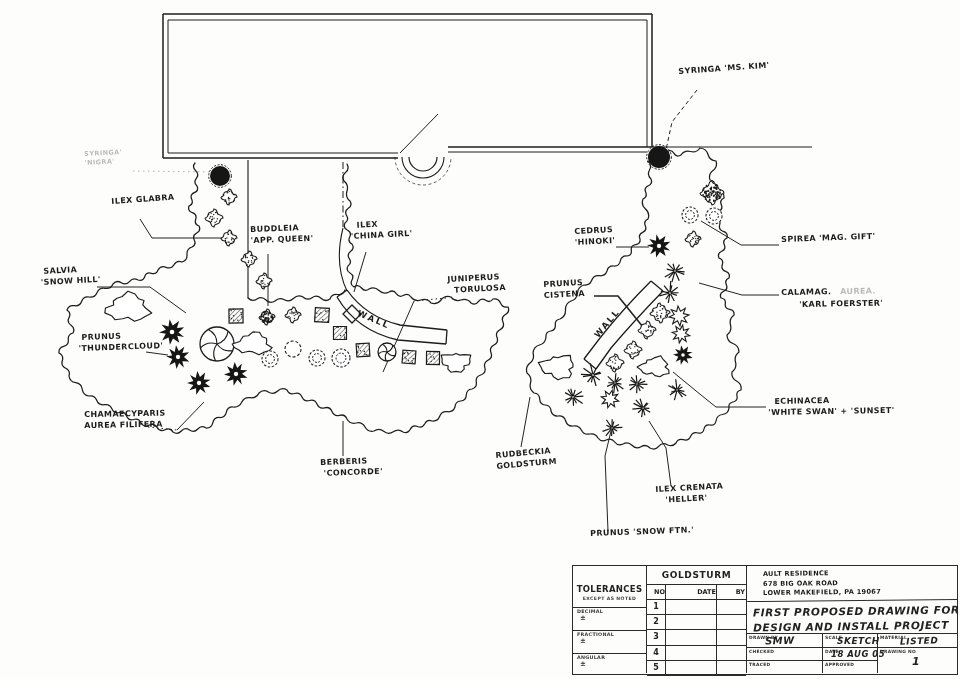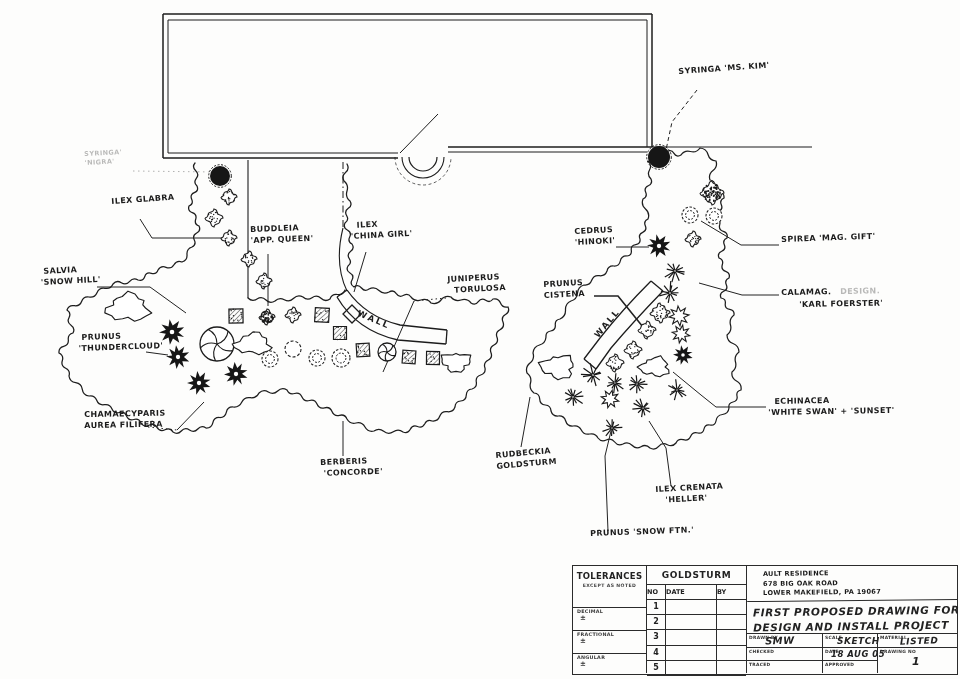--- a/index.html
+++ b/index.html
@@ -8,29 +8,29 @@
   #plan-svg{position:absolute;left:0;top:0;}
   #labels-layer{position:absolute;left:0;top:0;width:960px;height:679px;pointer-events:none;}
   .plabel{position:absolute;font:700 8px "DejaVu Sans",sans-serif;letter-spacing:.4px;
           color:#1c1c1c;white-space:pre;line-height:1.4;transform-origin:left top;}
   
   #titleblock{position:absolute;left:572px;top:565px;width:386px;height:110px;
               border:1.7px solid #2b2b2b;box-sizing:border-box;color:#222;}
   .tb-abs{position:absolute;box-sizing:border-box;}
   .tb-sec{border-right:1.4px solid #2b2b2b;}
   .tb-print{font:600 5px "DejaVu Sans",sans-serif;letter-spacing:.3px;color:#333;}
-  .tol-head{font:700 8.5px "DejaVu Sans",sans-serif;letter-spacing:.3px;text-align:center;padding-top:5px;}
+  .tol-head{font:700 8.5px "DejaVu Sans",sans-serif;letter-spacing:.3px;text-align:center;padding-top:5px;margin-top:13px;}
   .tol-sub{font:600 4.6px "DejaVu Sans",sans-serif;letter-spacing:.4px;text-align:center;padding-top:2px;color:#444;}
   .tol-row{position:relative;border-top:1.2px solid #2b2b2b;}
   .tol-row .lbl{font:600 4.8px "DejaVu Sans",sans-serif;letter-spacing:.3px;padding:1px 0 0 4px;color:#3a3a3a;}
   .tol-row .pm{font:700 7px "DejaVu Sans",sans-serif;padding-left:7px;color:#333;}
   .rev-head{font:700 9px "DejaVu Sans",sans-serif;letter-spacing:.6px;text-align:center;
             padding-top:4px;border-bottom:1.2px solid #2b2b2b;height:19px;box-sizing:border-box;}
   .rev-sub{display:flex;border-bottom:1.2px solid #2b2b2b;height:15px;box-sizing:border-box;}
-  .rev-sub div{font:700 6.5px "DejaVu Sans",sans-serif;text-align:left;padding-top:3px;box-sizing:border-box;}
+  .rev-sub div{font:700 6.5px "DejaVu Sans",sans-serif;text-align:right;padding-top:3px;box-sizing:border-box;}
   .rev-row{display:flex;border-bottom:1px solid #2b2b2b;height:15.2px;box-sizing:border-box;}
   .rev-row div{box-sizing:border-box;}
   .rev-no{width:19px;border-right:1px solid #2b2b2b;text-align:center;
           font:600 8px "DejaVu Sans",sans-serif;padding-top:2px;}
   .rev-date{width:51px;border-right:1px solid #2b2b2b;}
   .rev-by{width:28px;}
   .hand{font-style:italic;color:#1a1a1a;}
   .addr{font:700 6.6px "DejaVu Sans",sans-serif;letter-spacing:.3px;line-height:1.45;
         padding:3px 0 0 16px;transform:rotate(-.6deg);}
   .proj-title{font:700 10.5px "DejaVu Sans",sans-serif;font-style:italic;letter-spacing:.6px;
@@ -802,21 +802,21 @@
       <div class="plabel" style="left: 320px; top: 457px; transform: rotate(-2deg);">BERBERIS
  'CONCORDE'</div>
       <div class="plabel" style="left: 447px; top: 274px; transform: rotate(-3deg);">JUNIPERUS
   TORULOSA</div>
       <div class="plabel" style="left: 543px; top: 279px; transform: rotate(-3deg);">PRUNUS
 CISTENA</div>
       <div class="plabel" style="left: 574px; top: 226px; transform: rotate(-3deg);">CEDRUS
 'HINOKI'</div>
       <div class="plabel" style="left: 781px; top: 234px; transform: rotate(-2deg);">SPIREA 'MAG. GIFT'</div>
       <div class="plabel" style="left: 781px; top: 287px; transform: rotate(-1deg);">CALAMAG.</div>
-      <div class="plabel" style="left: 840px; top: 286px; opacity: 0.3; transform: rotate(-1deg);">DESIGN.</div>
+      <div class="plabel" style="left: 840px; top: 286px; opacity: 0.3; transform: rotate(-1deg);">AUREA.</div>
       <div class="plabel" style="left: 799px; top: 299px; transform: rotate(-1deg);">'KARL FOERSTER'</div>
       <div class="plabel" style="left: 768px; top: 396px; transform: rotate(-1deg);">  ECHINACEA
 'WHITE SWAN' + 'SUNSET'</div>
       <div class="plabel" style="left: 495px; top: 450px; transform: rotate(-5deg);">RUDBECKIA
 GOLDSTURM</div>
       <div class="plabel" style="left: 655px; top: 484px; transform: rotate(-3deg);">ILEX CRENATA
    'HELLER'</div>
       <div class="plabel" style="left: 590px; top: 528px; transform: rotate(-2deg);">PRUNUS 'SNOW FTN.'</div>
       <div class="plabel" style="left: 360px; top: 308px; font-size: 8.5px; letter-spacing: 2px; transform: rotate(23deg);">WALL</div>
       <div class="plabel" style="left: 592px; top: 333px; font-size: 8.5px; letter-spacing: 2px; transform: rotate(-50deg);">WALL</div>

